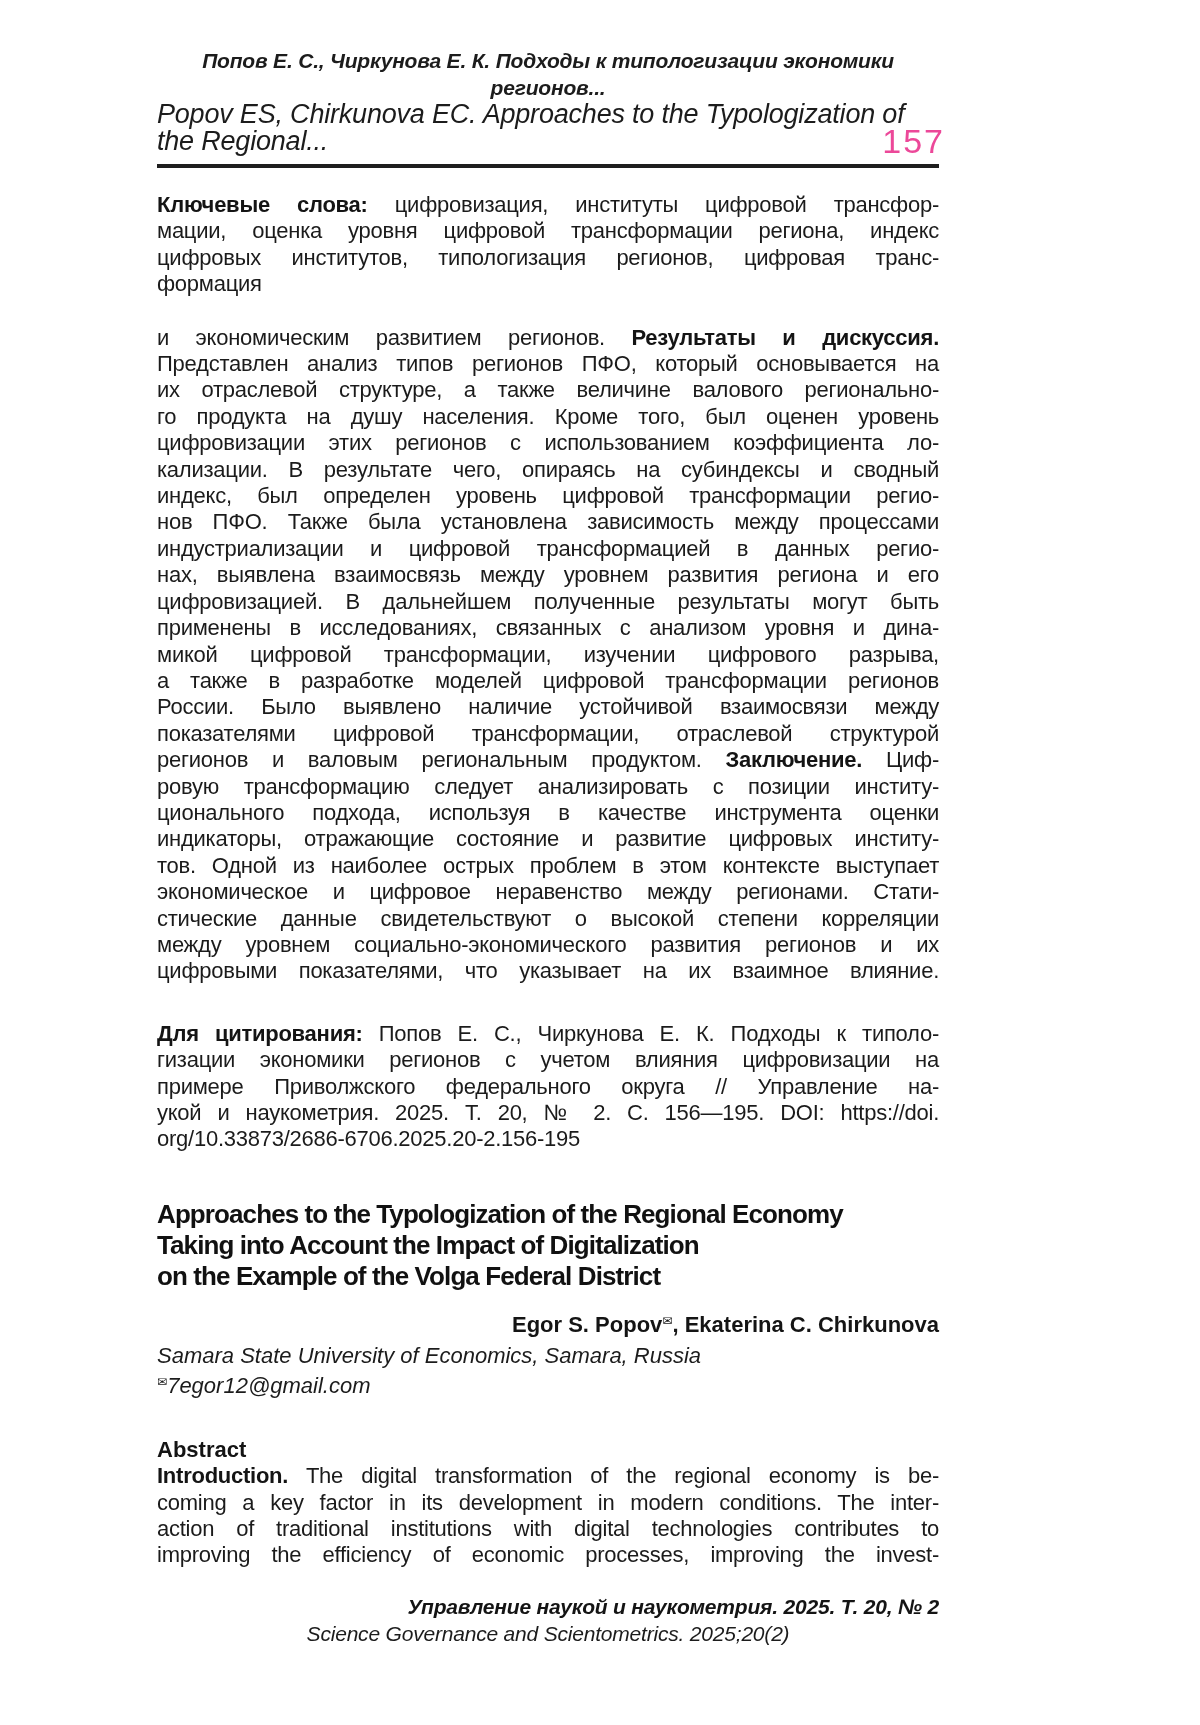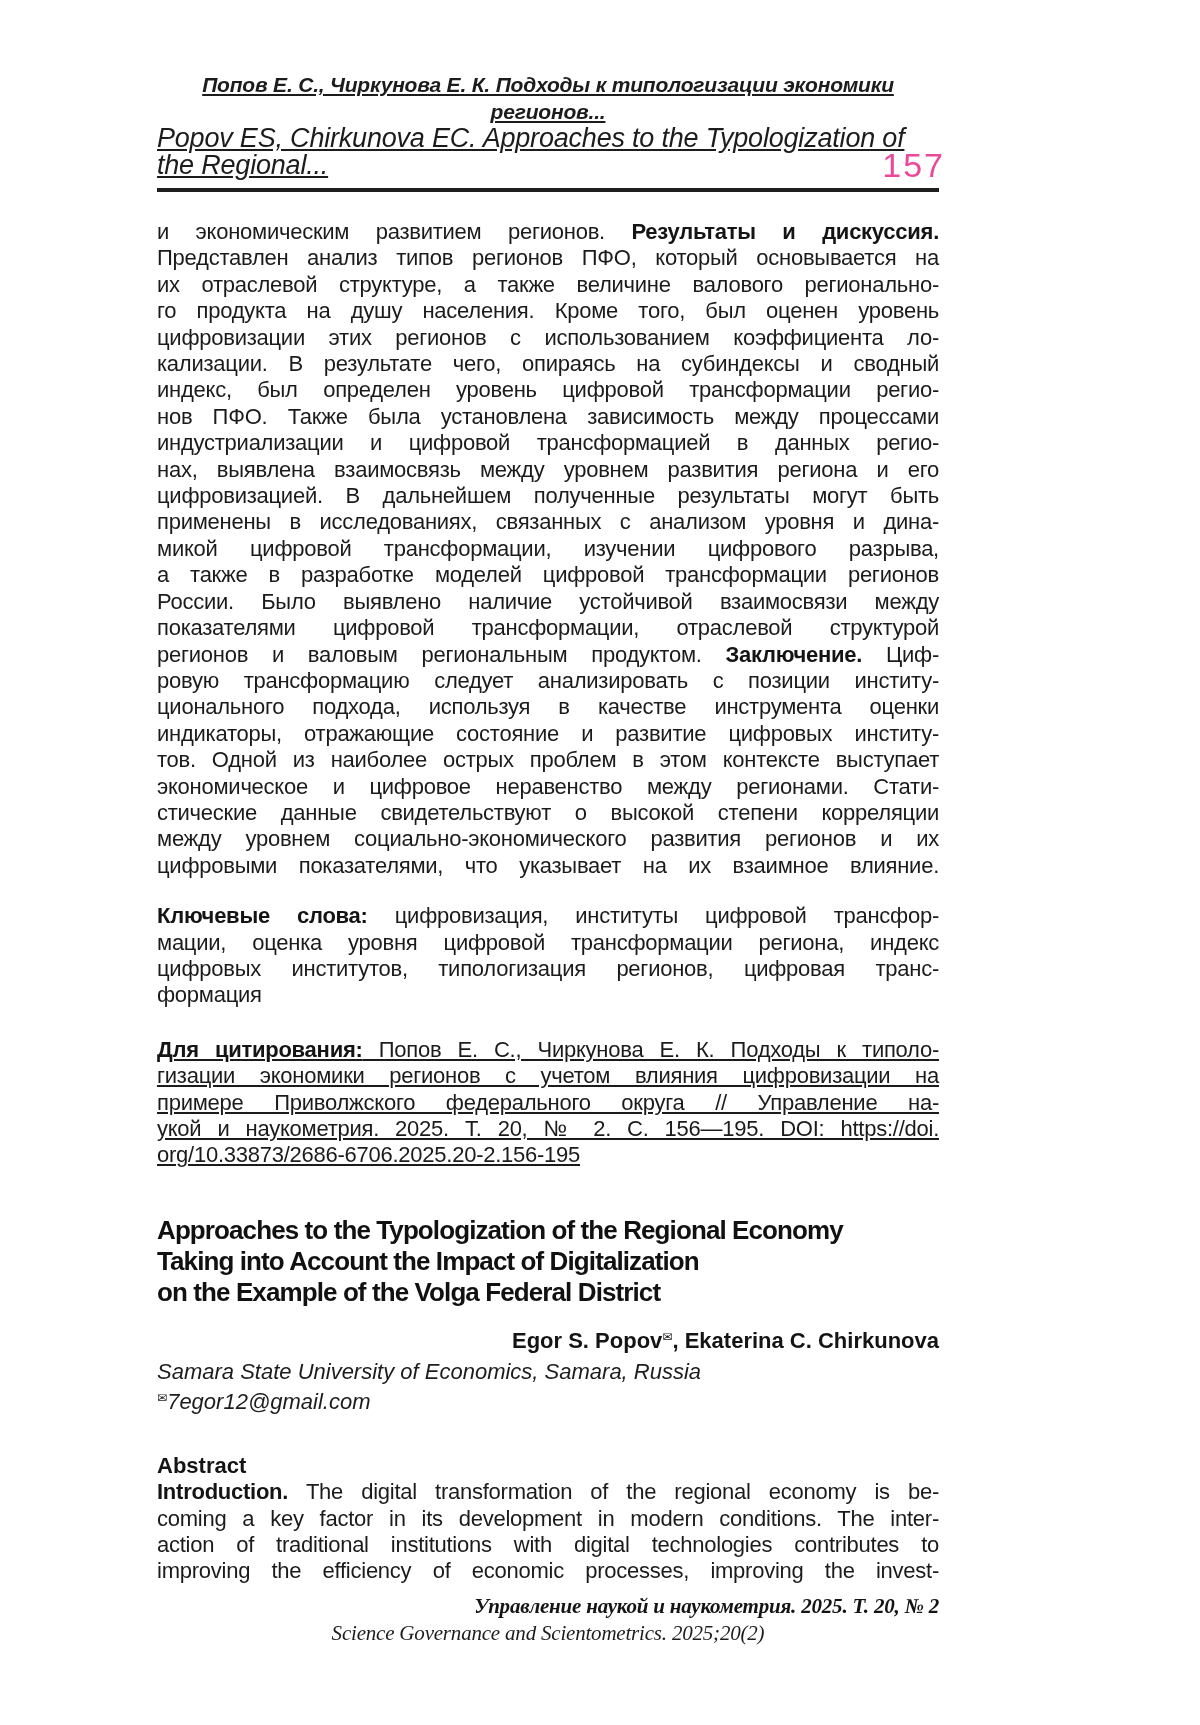--- a/index.html
+++ b/index.html
@@ -6,72 +6,77 @@
   html, body { background: #ffffff; }
   body {
     width: 1200px; height: 1725px;
     font-family: "Liberation Sans", "DejaVu Sans", sans-serif;
     color: #1c1c1c;
   }
   .page { position: relative; width: 1200px; height: 1725px; overflow: hidden; background: #ffffff; }
   .col { margin-left: 157px; width: 782px; }
 
   
-  header { padding-top: 71px; text-decoration: underline; }
+  header { padding-top: 47px; }
   .h-ru { font-style: italic; font-weight: 700; font-size: 21px; line-height: 27px; text-align: center; letter-spacing: -0.2px; }
   .h-en-wrap { position: relative; }
   .h-en { font-style: italic; font-weight: 400; font-size: 27px; line-height: 27px; text-align: left; letter-spacing: -0.2px; }
   .pagenum { position: absolute; right: -6px; bottom: -3px; font-size: 34px; line-height: 1; letter-spacing: 2px; font-style: normal; font-weight: 400; color: #ec4899; }
   .rule { margin-top: 9px; border-bottom: 4px solid #1e1e1e; }
 
   
   .body {
     font-size: 22px; line-height: 26.4px; letter-spacing: -0.25px;
     white-space: pre-line;
     text-align: justify; text-align-last: justify;
     color: #1b1b1b;
   }
   .body b { font-weight: 700; color: #141414; }
   .p1 { margin-top: 27px; }
   .keywords { margin-top: 24px; }
-  .citation { margin-top: 28px; text-decoration: underline; }
+  .citation { margin-top: 36px; }
 
   
   .title {
     margin-top: 46px;
     font-size: 26px; line-height: 31px; font-weight: 700; letter-spacing: -0.9px;
     text-align: left; white-space: pre-line; color: #111;
   }
   .authors { margin-top: 16px; font-size: 22px; line-height: 27px; font-weight: 700; text-align: right; color: #141414; }
   .env { font-size: 0.55em; font-weight: 400; vertical-align: 0.55em; font-style: normal; }
   .affil { margin-top: 6px; font-style: italic; font-size: 22px; line-height: 26px; }
   .email { font-style: italic; font-size: 22px; line-height: 26px; }
   .abstract-h { margin-top: 38px; font-weight: 700; font-size: 22px; line-height: 26px; color: #141414; }
   .intro { margin-top: 0px; }
 
   
-  footer { position: absolute; top: 1593px; left: 157px; width: 782px; text-align: right; font-family: Liberation Serif, serif; }
+  footer { position: absolute; top: 1593px; left: 157px; width: 782px; text-align: right; }
   .f-ru { font-style: italic; font-weight: 700; font-size: 21px; line-height: 27px; letter-spacing: -0.2px; color: #141414; }
   .f-en { font-style: italic; font-weight: 400; font-size: 21px; line-height: 27px; letter-spacing: -0.2px; text-align: center; }
 </style>
 </head>
 <body>
 
 <div class="page">
 
   <header class="col">
     <div class="h-ru">Попов Е. С., Чиркунова Е. К. Подходы к типологизации экономики регионов...</div>
     <div class="h-en-wrap">
         <div class="h-en">Popov ES, Chirkunova EC. Approaches to the Typologization of the Regional...</div>
         <div class="pagenum">157</div>
       </div>
     <div class="rule"></div>
   </header>
 
   <main class="col">
+    <p class="body keywords"><b>Ключевые слова:</b><span> цифровизация, институты цифровой трансфор-
+мации, оценка уровня цифровой трансформации региона, индекс
+цифровых институтов, типологизация регионов, цифровая транс-
+формация</span></p>
+
     <p class="body p1"><span>и экономическим развитием регионов. </span><b>Результаты и дискуссия.</b><span>
 Представлен анализ типов регионов ПФО, который основывается на
 их отраслевой структуре, а также величине валового регионально-
 го продукта на душу населения. Кроме того, был оценен уровень
 цифровизации этих регионов с использованием коэффициента ло-
 кализации. В результате чего, опираясь на субиндексы и сводный
 индекс, был определен уровень цифровой трансформации регио-
 нов ПФО. Также была установлена зависимость между процессами
 индустриализации и цифровой трансформацией в данных регио-
 нах, выявлена взаимосвязь между уровнем развития региона и его
@@ -83,25 +88,20 @@
 показателями цифровой трансформации, отраслевой структурой
 регионов и валовым региональным продуктом. </span><b>Заключение.</b><span> Циф-
 ровую трансформацию следует анализировать с позиции институ-
 ционального подхода, используя в качестве инструмента оценки
 индикаторы, отражающие состояние и развитие цифровых институ-
 тов. Одной из наиболее острых проблем в этом контексте выступает
 экономическое и цифровое неравенство между регионами. Стати-
 стические данные свидетельствуют о высокой степени корреляции
 между уровнем социально-экономического развития регионов и их
 цифровыми показателями, что указывает на их взаимное влияние.</span></p>
-
-    <p class="body keywords"><b>Ключевые слова:</b><span> цифровизация, институты цифровой трансфор-
-мации, оценка уровня цифровой трансформации региона, индекс
-цифровых институтов, типологизация регионов, цифровая транс-
-формация</span></p>
 
     <p class="body citation"><b>Для цитирования:</b><span> Попов Е. С., Чиркунова Е. К. Подходы к типоло-
 гизации экономики регионов с учетом влияния цифровизации на
 примере Приволжского федерального округа // Управление на-
 укой и наукометрия. 2025. Т. 20, № 2. С. 156—195. DOI: https://doi.
 org/10.33873/2686-6706.2025.20-2.156-195</span></p>
 
     <h1 class="title">Approaches to the Typologization of the Regional Economy
 Taking into Account the Impact of Digitalization
 on the Example of the Volga Federal District</h1>

